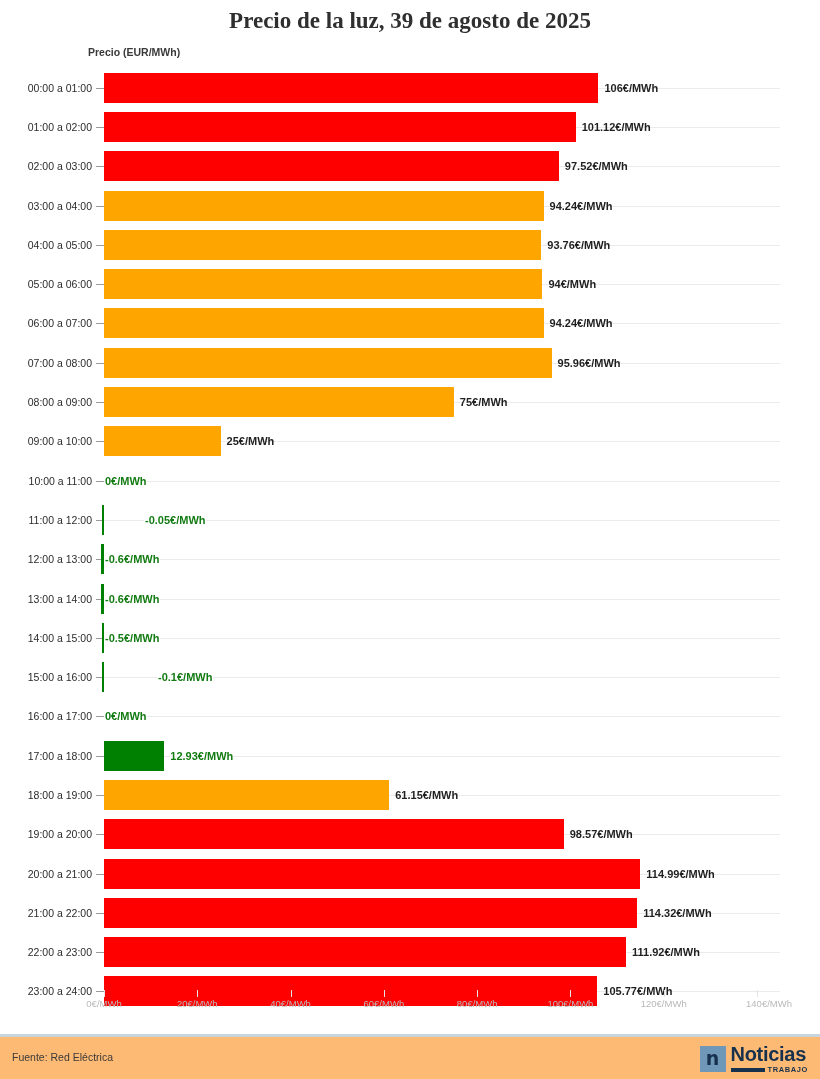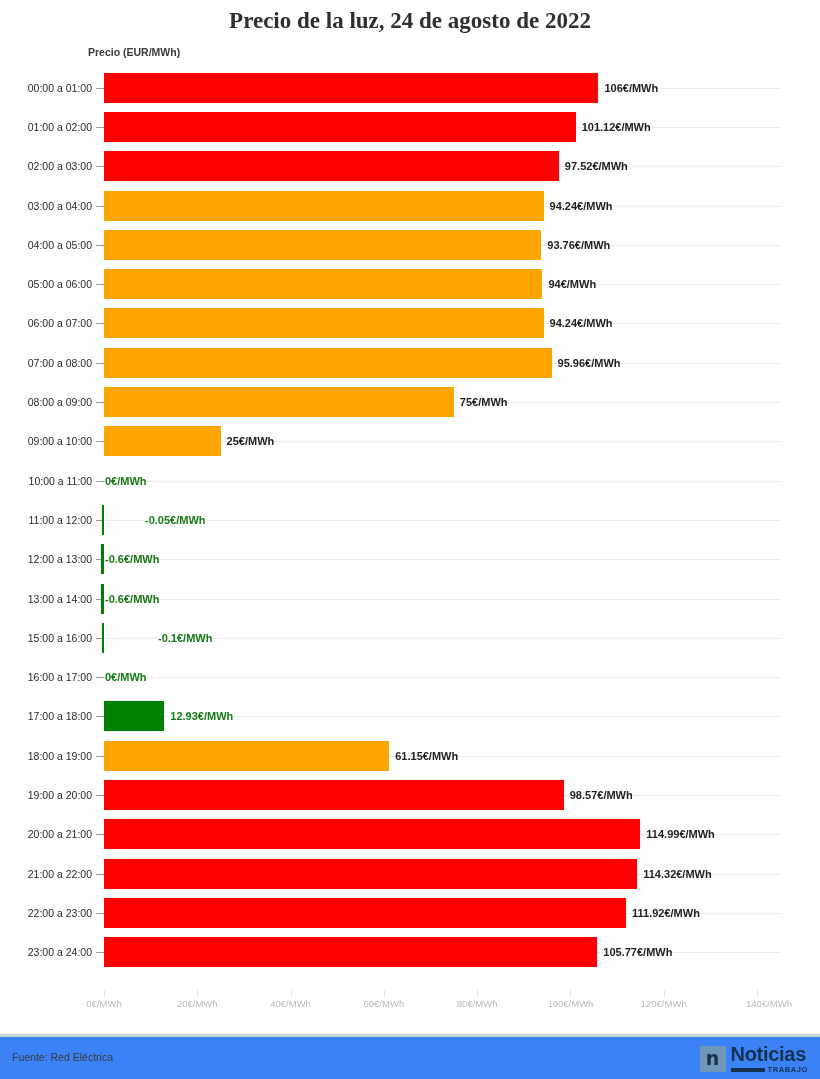--- a/index.html
+++ b/index.html
@@ -147,21 +147,21 @@
   #footer-rule {
     position: absolute;
     top: 1034px; left: 0;
     width: 820px; height: 3px;
     background: #c8d4de;
   }
   #footer {
     position: absolute;
     top: 1037px; left: 0;
     width: 820px; height: 42px;
-    background: #3b82f6;
+    background: #fdba74;
   }
   .source {
     position: absolute;
     left: 12px; top: 14px;
     font-size: 10.5px;
     color: #3a3a3a;
   }
   .logo {
     position: absolute;
     right: 12px; top: 7px;
@@ -196,21 +196,21 @@
   .logo-sub-text {
     font-size: 7.5px; font-weight: bold; color: #16314d;
     letter-spacing: 0.6px;
   }
 </style>
 </head>
 <body>
 
 <div id="page">
 
-  <div class="chart-title">Precio de la luz, 24 de agosto de 2022</div>
+  <div class="chart-title">Precio de la luz, 39 de agosto de 2025</div>
 
   <div class="axis-title">Precio (EUR/MWh)</div>
 
   <div id="plot">
       <div class="row">
         <div class="gridline"></div>
         <div class="ticklabel">00:00 a 01:00</div>
         <div class="tickmark"></div>
         <div class="bar" style="background: rgb(255, 0, 0); width: 494.414px;"></div>
         <div class="value" style="left: 604.414px;">106€/MWh</div>
@@ -298,20 +298,27 @@
         <div class="tickmark"></div>
         <div class="bar neg" style="background: rgb(0, 128, 0); width: 2.79857px;"></div>
         <div class="value green" style="left: 105px;">-0.6€/MWh</div>
       </div>
       <div class="row">
         <div class="gridline"></div>
         <div class="ticklabel">13:00 a 14:00</div>
         <div class="tickmark"></div>
         <div class="bar neg" style="background: rgb(0, 128, 0); width: 2.79857px;"></div>
         <div class="value green" style="left: 105px;">-0.6€/MWh</div>
+      </div>
+      <div class="row">
+        <div class="gridline"></div>
+        <div class="ticklabel">14:00 a 15:00</div>
+        <div class="tickmark"></div>
+        <div class="bar neg" style="background: rgb(0, 128, 0); width: 2.33214px;"></div>
+        <div class="value green" style="left: 105px;">-0.5€/MWh</div>
       </div>
       <div class="row">
         <div class="gridline"></div>
         <div class="ticklabel">15:00 a 16:00</div>
         <div class="tickmark"></div>
         <div class="bar neg" style="background: rgb(0, 128, 0); width: 2.2px;"></div>
         <div class="value green" style="left: 116px; padding-left: 42px;">-0.1€/MWh</div>
       </div>
       <div class="row">
         <div class="gridline"></div>

